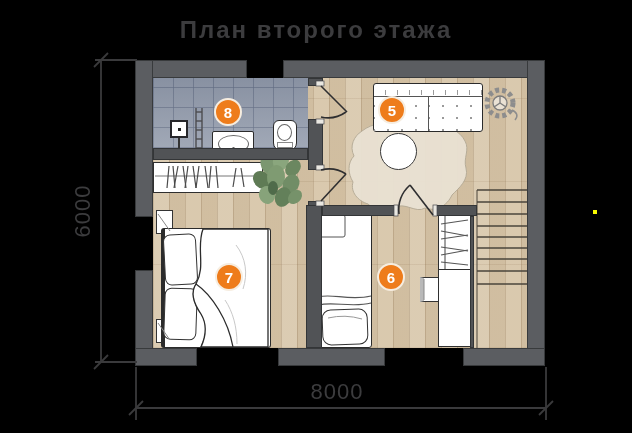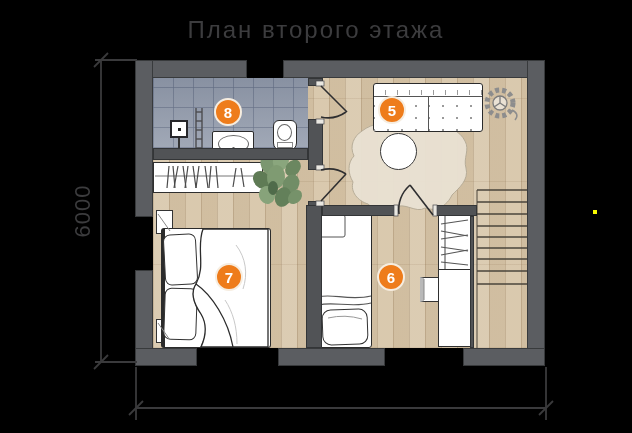--- a/index.html
+++ b/index.html
@@ -15,21 +15,21 @@
     --floor-tile:#9ba3b2;
     --outline-dark:#2b2b2b;
     --rug-beige:#e9e1d2;
     --indicator-yellow:#f8fb00;
   }
   html,body{margin:0;padding:0;background:var(--background);}
   .stage{position:relative;width:632px;height:433px;background:var(--background);overflow:hidden;
          font-family:"Liberation Sans",sans-serif;}
   .abs{position:absolute;}
   .title{position:absolute;left:0;top:16px;width:632px;text-align:center;
-         color:var(--title-text);font-size:24px;letter-spacing:2px;font-weight:400;}
+         color:var(--title-text);font-size:24px;letter-spacing:2px;font-weight:700;}
   .dim-label{position:absolute;color:var(--dimension-text);font-size:22px;letter-spacing:1px;text-align:center;}
   .wood{background-color:var(--floor-wood);
     background-image:
       repeating-linear-gradient(90deg, rgba(120,90,55,0.22) 0 1px, rgba(0,0,0,0) 1px 16px),
       repeating-linear-gradient(90deg, rgba(255,255,255,0.09) 0 16px, rgba(139,108,70,0.10) 16px 32px,
         rgba(255,255,255,0.04) 32px 48px, rgba(160,128,88,0.13) 48px 64px),
       repeating-linear-gradient(0deg, rgba(120,90,55,0.12) 0 1px, rgba(0,0,0,0) 1px 83px);
     z-index:1;}
   .tiles{background-color:var(--floor-tile);
     background-image:
@@ -252,16 +252,17 @@
   <div class="badge" style="left:377px;top:263px;">
       <span>6</span>
     </div>
   <div class="badge" style="left:215px;top:263px;">
       <span>7</span>
     </div>
   <div class="badge" style="left:214px;top:98px;">
       <span>8</span>
     </div>
 
+  <div class="dim-label" style="left:287px;top:379px;width:100px;">8000</div>
   <div class="dim-label" style="left:53px;top:198px;width:60px;transform:rotate(-90deg);">6000</div>
 
   <div class="dot" style="left:593px;top:210px;width:4px;height:4px;background:var(--indicator-yellow);"></div>
 </div>
 
 </body></html>

